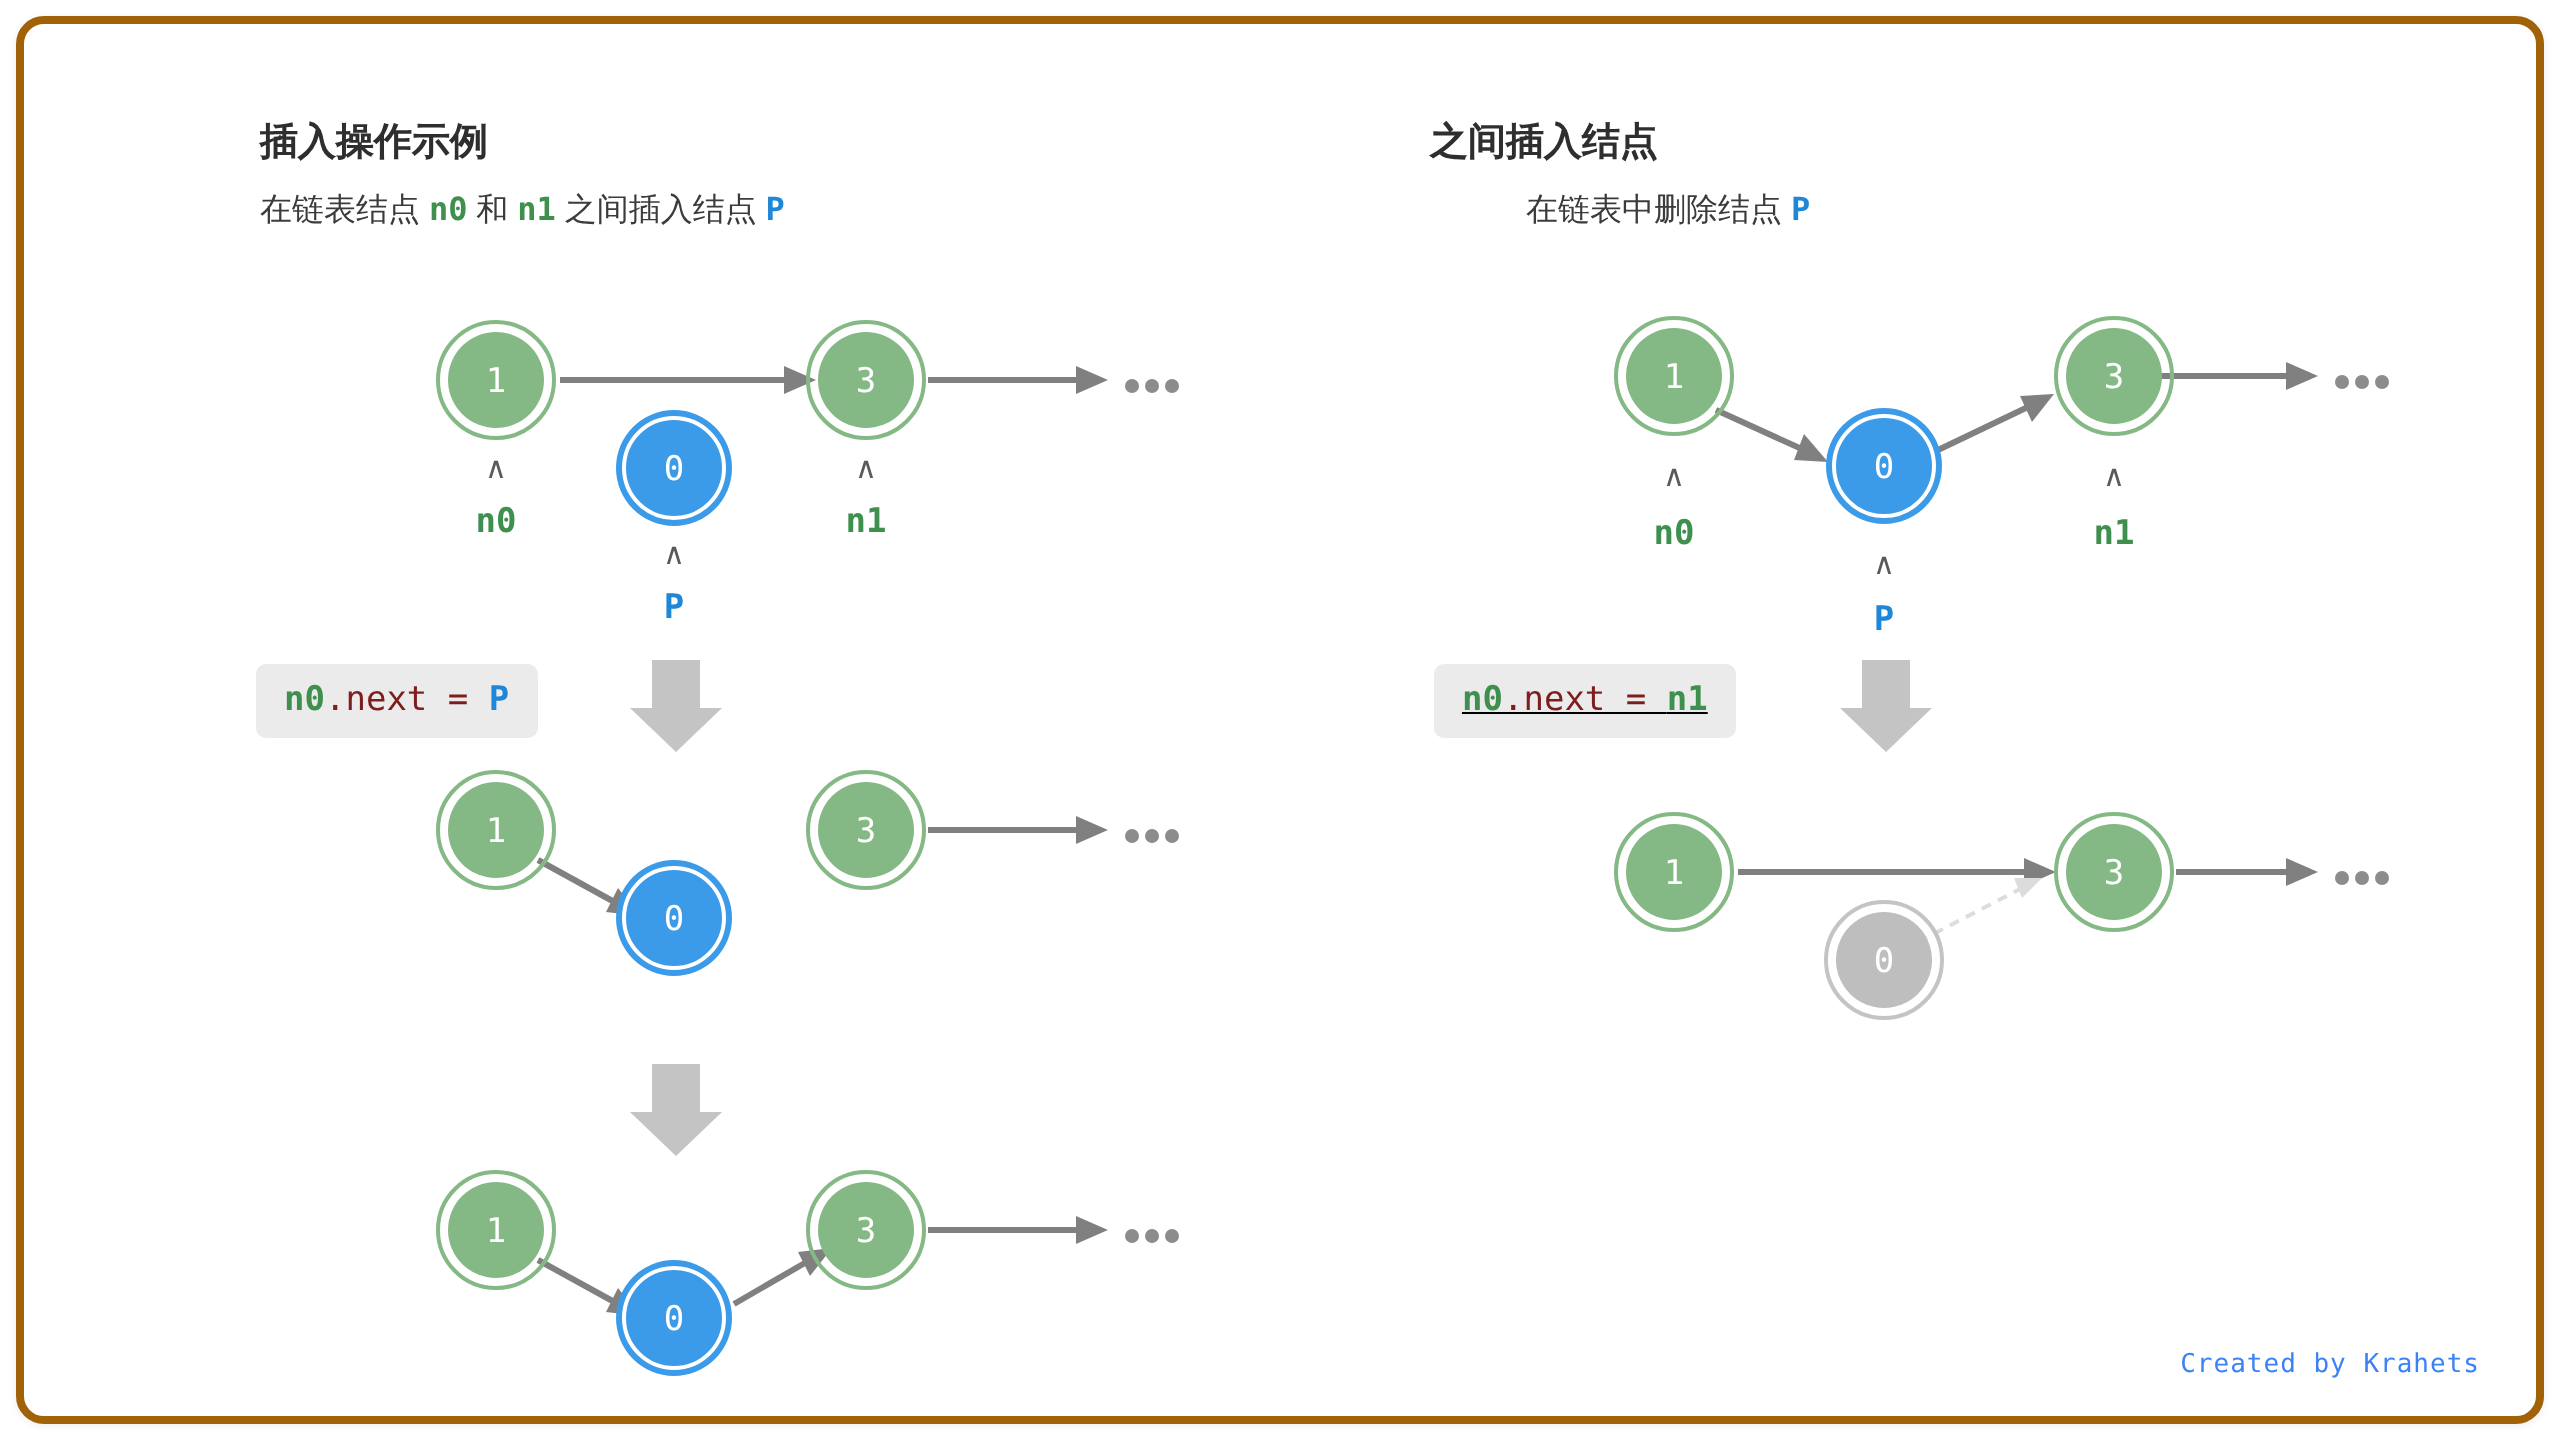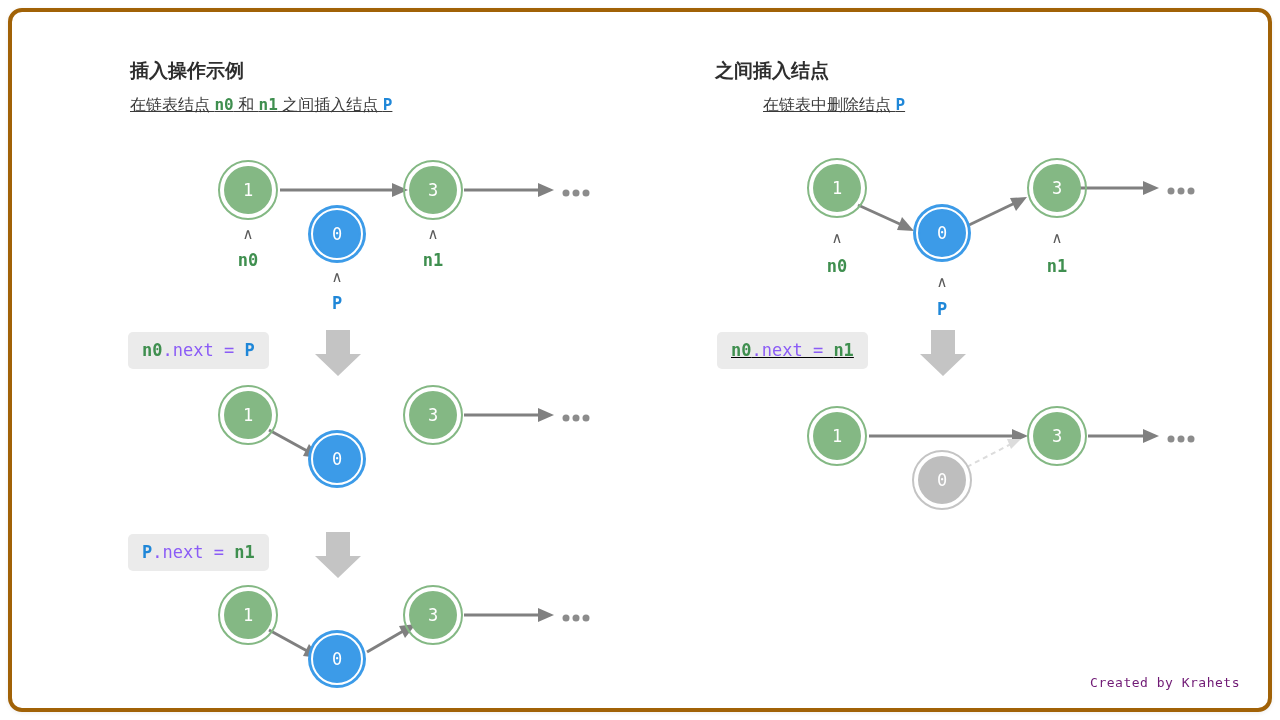--- a/index.html
+++ b/index.html
@@ -33,48 +33,47 @@
     font-size: 19px;
     font-weight: bold;
     color: #2e2e2e;
     white-space: nowrap;
   }
   .panel-subtitle {
     position: absolute;
     font-size: 16px;
     color: #3b3b3b;
     white-space: nowrap;
-    text-decoration: underline;
   }
   .mono {
     font-family: "DejaVu Sans Mono", "Liberation Mono", monospace;
     font-weight: bold;
   }
   .tok-green { color: #3f8f4f; }
   .tok-blue  { color: #1f87d8; }
-  .tok-dark  { color: #8b5cf6; font-weight: normal; }
+  .tok-dark  { color: #7f1d1d; font-weight: normal; }
 
   .code-box {
     position: absolute;
     background: #ebebeb;
     border-radius: 5px;
     padding: 8px 14px;
     font-family: "DejaVu Sans Mono", "Liberation Mono", monospace;
     font-size: 17px;
     font-weight: bold;
     white-space: pre;
     line-height: 1.25;
   }
   #footer {
     position: absolute;
     right: 28px;
     bottom: 18px;
     font-family: "DejaVu Sans Mono", "Liberation Mono", monospace;
     font-size: 13px;
-    color: #701a75;
+    color: #3b82f6;
     letter-spacing: 0.5px;
     white-space: nowrap;
   }
   svg { position: absolute; left: 0; top: 0; overflow: visible; }
   .node-num {
     font-family: "DejaVu Sans Mono", "Liberation Mono", monospace;
     font-size: 17px;
     fill: #ffffff;
   }
   .caret {
@@ -215,21 +214,20 @@
       <g>
         <polygon points="314,318 338,318 338,342 349,342 326,364 303,342 314,342" fill="#c4c4c4"></polygon>
       </g>
       <g>
         <polygon points="314,520 338,520 338,544 349,544 326,566 303,544 314,544" fill="#c4c4c4"></polygon>
       </g>
     </svg>
 
     <div class="code-box" style="left:116px; top:320px;"><span class="tok-green">n0</span><span class="tok-dark">.next = </span><span class="tok-blue">P</span></div>
 
-    <div class="code-box" style="left:116px; top:522px;"><span class="tok-blue">P</span><span class="tok-dark">.next = </span><span class="tok-green">n1</span></div>
   </div>
 
   <div class="panel" id="panel-right">
 
     <div class="panel-title" style="left:118px; top:46px;">之间插入结点</div>
 
     <div class="panel-subtitle" style="left:118px; top:83px;margin-left:48px;"><span>在链表中删除结点 </span><span class="mono tok-blue">P</span></div>
 
     <svg width="640" height="704">
 

